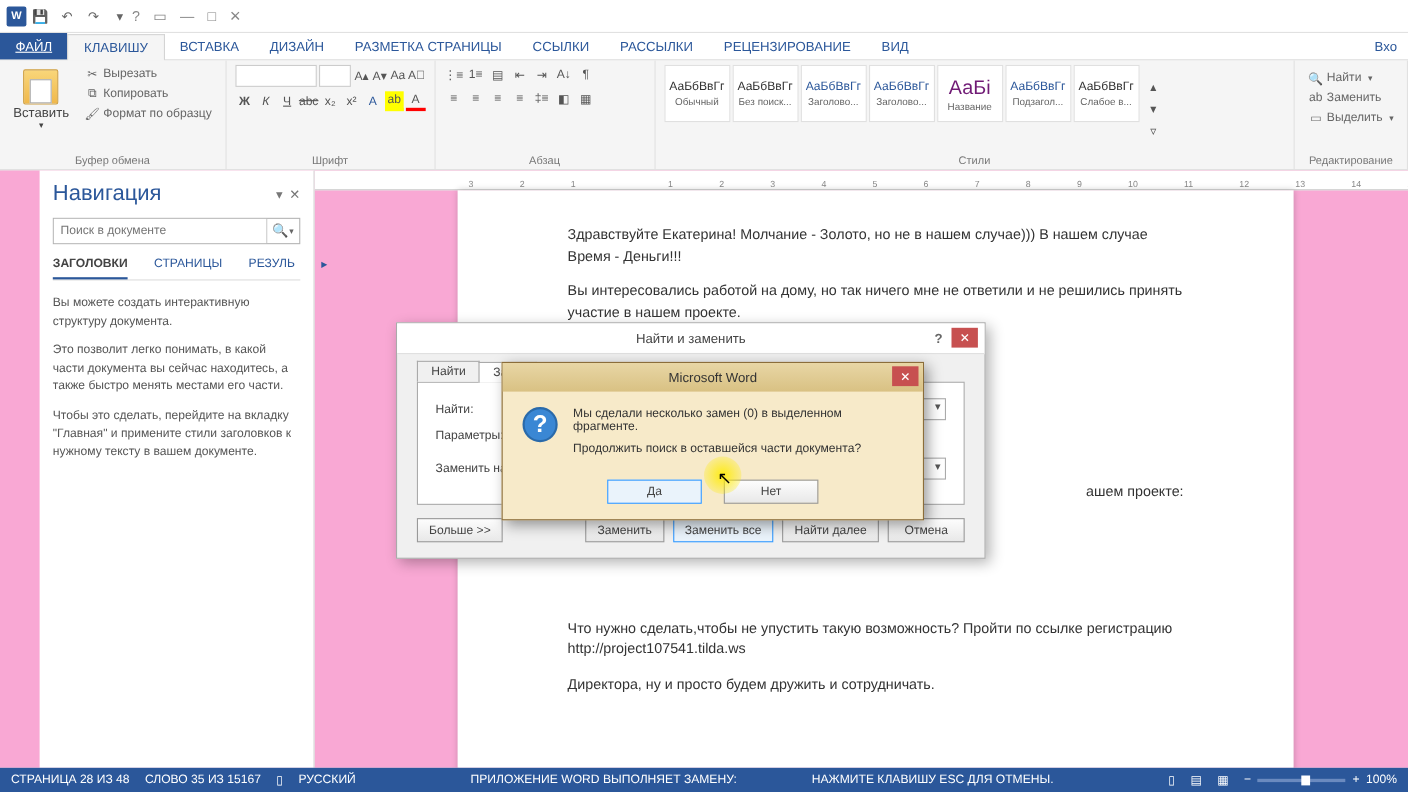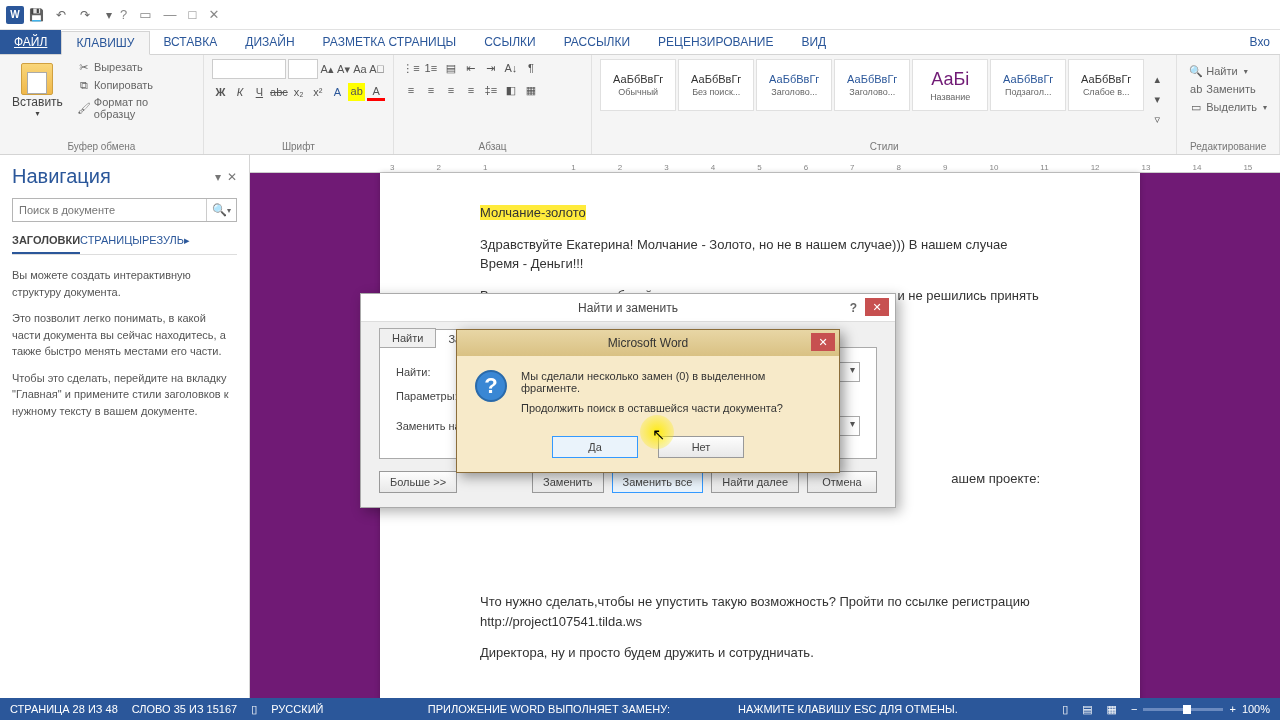--- a/index.html
+++ b/index.html
@@ -23,34 +23,34 @@
 .ribbon-group .group-label { text-align: center; font-size: 10px; color: #777; margin-top: auto; padding-top: 2px; }
 .ribbon-group .body { display: flex; gap: 6px; flex: 1; }
 .rbtn { display: flex; align-items: center; gap: 3px; padding: 1px 4px; color: #666; font-size: 11px; }
 .rbtn .ico { width: 14px; height: 14px; display: inline-flex; align-items: center; justify-content: center; }
 .paste-big { display: flex; flex-direction: column; align-items: center; padding: 4px; }
 .paste-big .ico { width: 32px; height: 32px; background: linear-gradient(#f9d67a,#f0b84a); border: 1px solid #d0a040; border-radius: 2px; position: relative; }
 .paste-big .ico::after { content:""; position:absolute; top:8px; left:5px; width:18px; height:20px; background:#fff; border:1px solid #aaa; }
 .font-row { display: flex; gap: 2px; align-items: center; }
 .font-box { border: 1px solid #ccc; background: #fff; padding: 1px 4px; font-size: 11px; height: 20px; display: flex; align-items: center; }
 .mini { width: 18px; height: 18px; display: flex; align-items: center; justify-content: center; color: #555; font-size: 11px; }
-.style-tile { width: 76px; height: 52px; border: 1px solid #e0e0e0; background: #fff; display: flex; flex-direction: column; align-items: center; justify-content: center; font-size: 9px; color: #666; }
+.style-tile { width: 60px; height: 52px; border: 1px solid #e0e0e0; background: #fff; display: flex; flex-direction: column; align-items: center; justify-content: center; font-size: 9px; color: #666; }
 .style-tile .sample { font-size: 11px; color: #333; margin-bottom: 2px; }
 .style-tile.big .sample { font-size: 18px; color: #701a75; }
 .style-tile.blue .sample { color: #2b579a; }
 .edit-col { display: flex; flex-direction: column; gap: 2px; padding-top: 4px; }
 
-.workspace { position: absolute; top: 155px; bottom: 22px; left: 0; right: 0; display: flex; background: #701a75; }
+.workspace { position: absolute; top: 155px; bottom: 22px; left: 0; right: 0; display: flex; background: #f9a8d4; padding-left: 36px; }
 .navpane { width: 250px; background: #fff; border-right: 1px solid #d4d4d4; padding: 10px 12px; display: flex; flex-direction: column; }
 .navpane h2 { font-weight: 300; color: #2b579a; font-size: 20px; margin-bottom: 10px; display: flex; align-items: center; justify-content: space-between; }
 .navpane h2 .ctrls { font-size: 12px; color: #777; display: flex; gap: 6px; }
 .navsearch { display: flex; border: 1px solid #b5b5b5; height: 24px; margin-bottom: 12px; }
 .navsearch input { flex: 1; border: none; padding: 0 6px; font-size: 11px; outline: none; }
 .navsearch .sbtn { width: 30px; border-left: 1px solid #ccc; display: flex; align-items: center; justify-content: center; color: #666; }
-.navtabs { display: flex; gap: 0; border-bottom: 1px solid #ddd; font-size: 11px; color: #2b579a; margin-bottom: 12px; }
+.navtabs { display: flex; gap: 24px; border-bottom: 1px solid #ddd; font-size: 11px; color: #2b579a; margin-bottom: 12px; }
 .navtabs span { padding-bottom: 6px; }
 .navtabs span.active { color: #444; border-bottom: 2px solid #2b579a; font-weight: bold; }
 .navhelp { font-size: 11px; color: #555; line-height: 1.5; }
 .navhelp p { margin-bottom: 10px; }
 
 .docarea { flex: 1; position: relative; overflow: hidden; }
 .ruler { height: 18px; background: #fff; border-bottom: 1px solid #ccc; font-size: 8px; color: #888; display: flex; align-items: flex-end; padding-left: 140px; gap: 42px; white-space: nowrap; }
 .page { position: absolute; top: 18px; left: 130px; width: 760px; min-height: 900px; background: #fff; box-shadow: 0 0 6px rgba(0,0,0,.2); padding: 30px 100px; font-family: Calibri, sans-serif; font-size: 13px; color: #333; line-height: 1.5; }
 .page .hl { background: #ffeb3b; }
 .page p { margin-bottom: 12px; word-wrap: break-word; }
@@ -316,21 +316,20 @@
         <span>8</span>
         <span>9</span>
         <span>10</span>
         <span>11</span>
         <span>12</span>
         <span>13</span>
         <span>14</span>
         <span>15</span>
     </div>
     <div class="page">
-      <p><span class="hl">Молчание-золото</span></p>
       <p>Здравствуйте Екатерина!  Молчание - Золото, но не в нашем случае))) В нашем случае Время - Деньги!!!</p>
       <p> Вы интересовались работой на дому, но так ничего мне не ответили и не решились принять участие в нашем проекте.</p>
       <p style="height:120px"></p>
       <p style="text-align:right"><span>ашем проекте:</span></p>
       <p style="height:80px"></p>
       <p> Что нужно сделать,чтобы не упустить такую возможность? Пройти по ссылке регистрацию http://project107541.tilda.ws</p>
       <p>Директора, ну и просто будем дружить и сотрудничать.</p>
 
     </div>
   </div>

